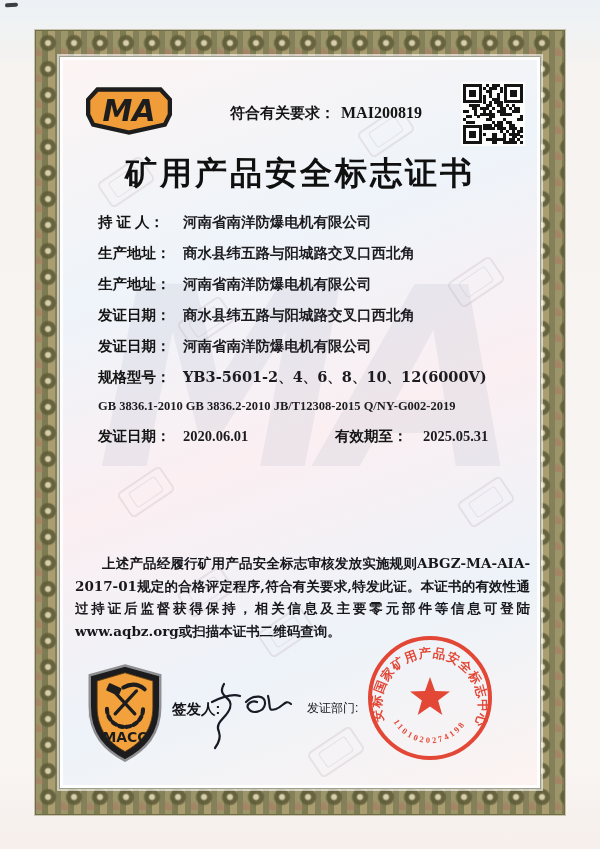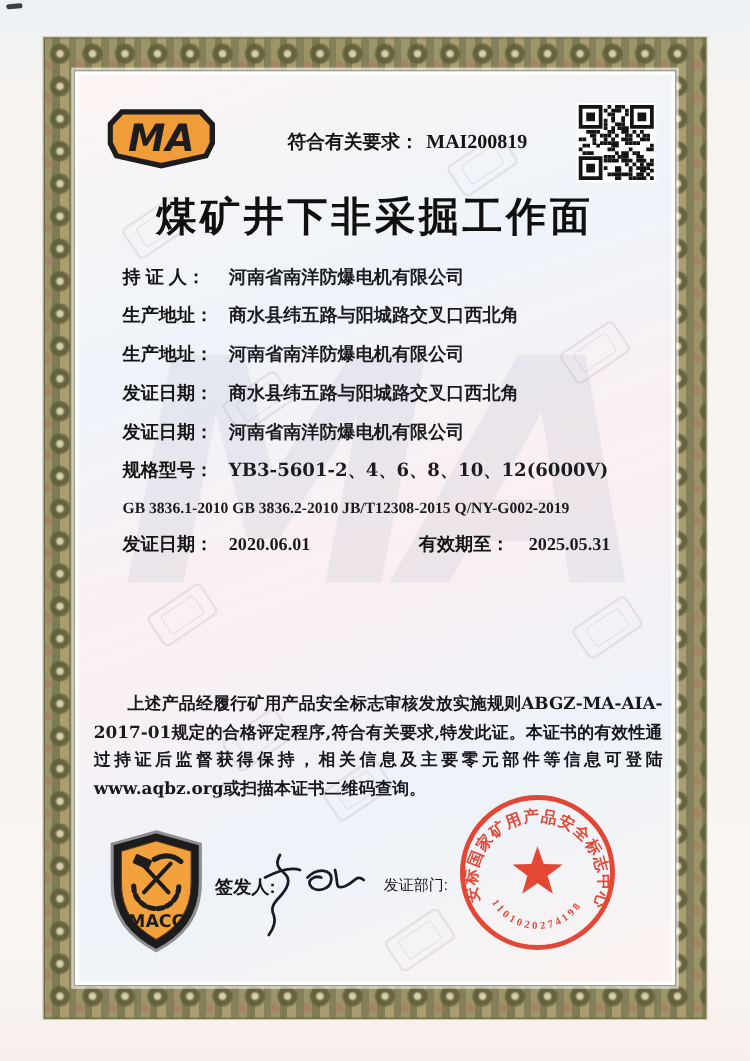--- a/index.html
+++ b/index.html
@@ -271,21 +271,21 @@
     <i style="left: 28.5714px; top: 57.1429px;"></i>
     <i style="left: 31.4286px; top: 57.1429px;"></i>
     <i style="left: 40px; top: 57.1429px;"></i>
     <i style="left: 42.8571px; top: 57.1429px;"></i>
     <i style="left: 45.7143px; top: 57.1429px;"></i>
     <i style="left: 48.5714px; top: 57.1429px;"></i>
     <i style="left: 51.4286px; top: 57.1429px;"></i>
     <i style="left: 57.1429px; top: 57.1429px;"></i>
   </div>
 
-<div class="title">煤矿井下非采掘工作面</div>
+<div class="title">矿用产品安全标志证书</div>
 
 <div class="fields">
   <div class="row">
     <span class="lab">持 证 人：</span>
     <span class="val">河南省南洋防爆电机有限公司</span>
   </div>
   <div class="row">
     <span class="lab">生产地址：</span>
     <span class="val">商水县纬五路与阳城路交叉口西北角</span>
   </div>

